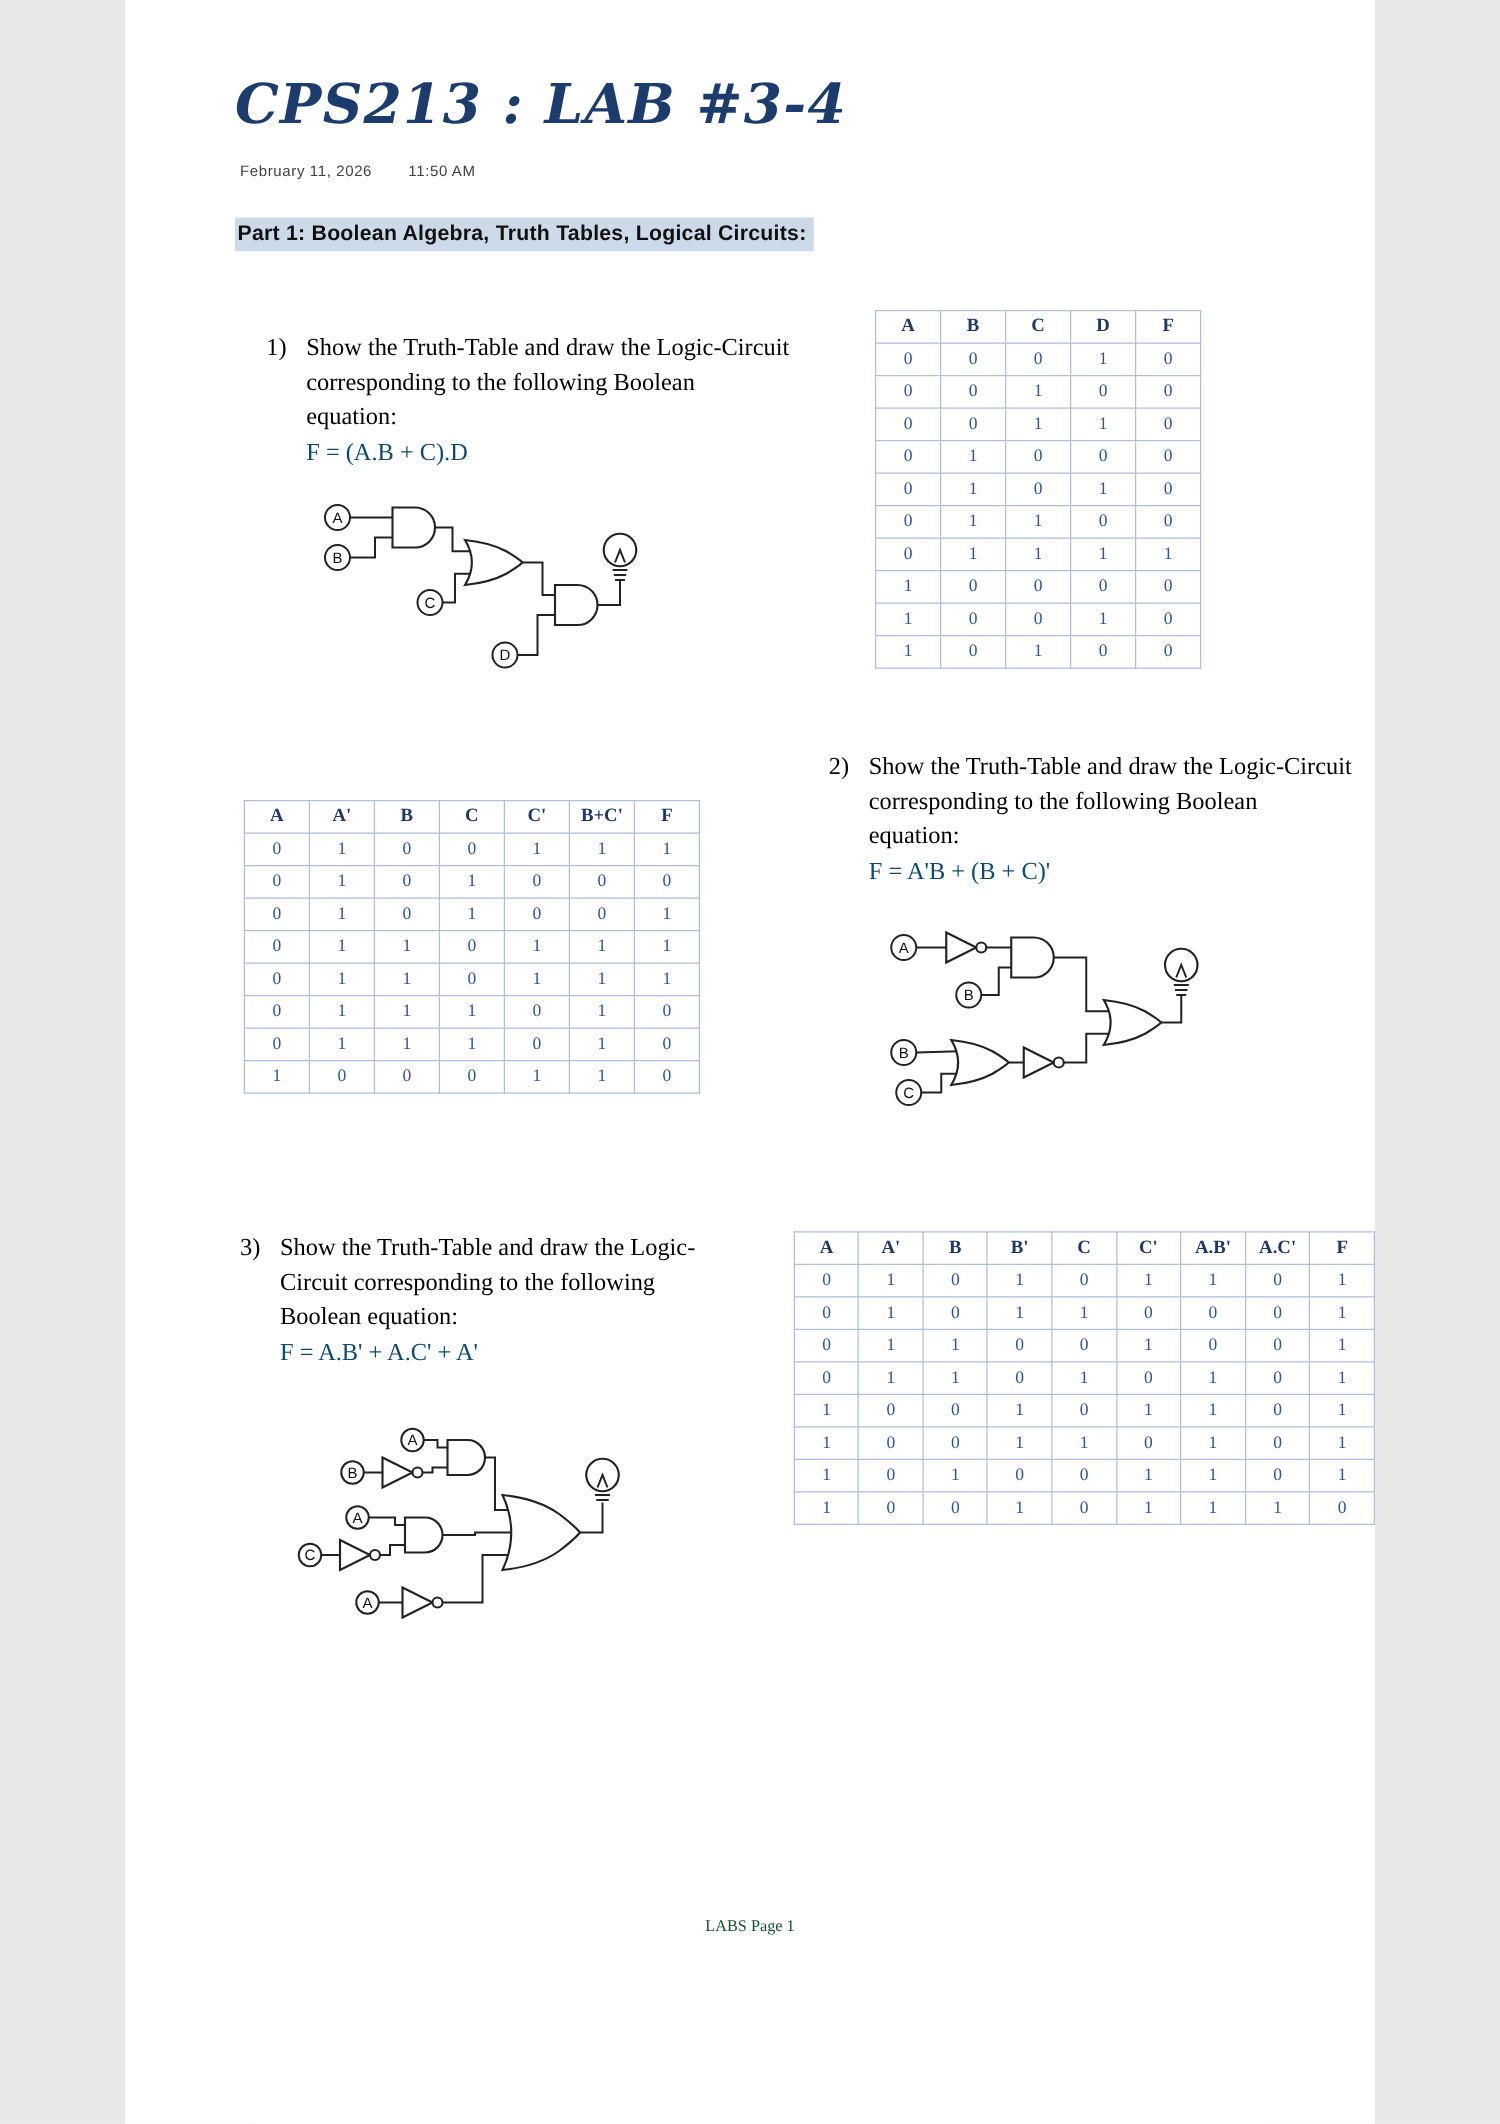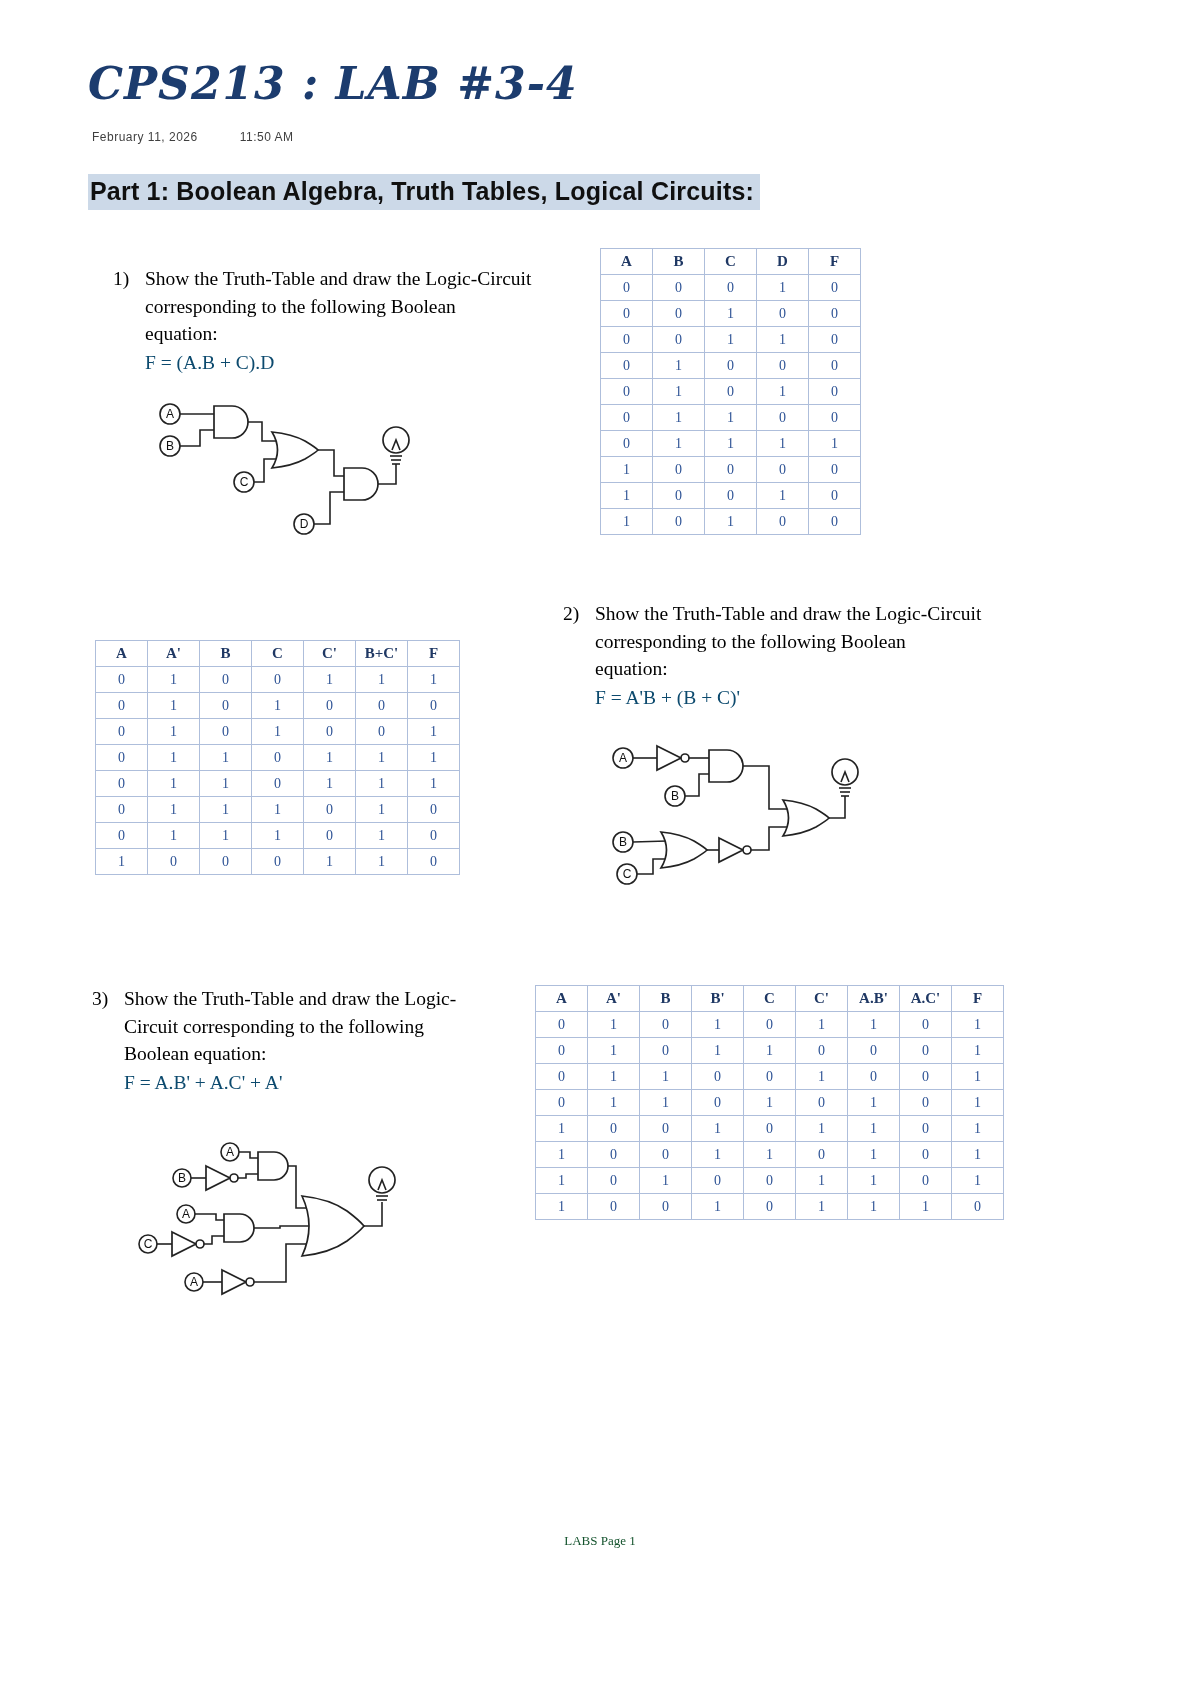--- a/index.html
+++ b/index.html
@@ -1,38 +1,38 @@
 <!DOCTYPE html>
 <html><head>
 <meta charset="utf-8">
 <style>
   * { margin:0; padding:0; box-sizing:border-box; }
   body { background:#e8e8e8; font-family:"Liberation Serif", serif; }
   #page {
-    position:relative; width:1200px; height:1699px; margin:0 auto;
+    position:relative; width:1000px; height:1699px; margin:0 auto;
     background:#ffffff; overflow:hidden;
   }
   
   .note-title {
     position:absolute; left:88px; top:58px;
     font-family:"DejaVu Serif", serif; font-style:italic; font-weight:bold;
     font-size:44px; color:#1c3c6e; letter-spacing:1px;
   }
   .date-line {
     position:absolute; left:92px; top:130px;
     font-family:"Liberation Sans", sans-serif; font-size:12px; color:#3f3f3f;
     letter-spacing:0.5px;
   }
-  .date-line .time { margin-left:42px; }
+  .date-line .time { margin-left:29px; }
   
   .section-heading {
     position:absolute; left:88px; top:174px;
     display:inline-block; background:#ccd9e8; padding:3px 6px 4px 2px;
     font-family:"Liberation Sans", sans-serif; font-weight:bold;
-    font-size:25px; color:#101010; letter-spacing:0.2px;
+    font-size:17px; color:#101010; letter-spacing:0.2px;
   }
   
   .problem { position:absolute; display:flex; font-size:19.5px; line-height:1.42; color:#000; }
   .problem .num { width:32px; flex:0 0 32px; }
   .problem .body { flex:1; }
   .equation { color:#0c4a6e; margin-top:1px; }
   #problem-1 { left:113px; top:265px; width:420px; }
   #problem-2 { left:563px; top:600px; width:420px; }
   #problem-3 { left:92px; top:985px; width:385px; }
   

